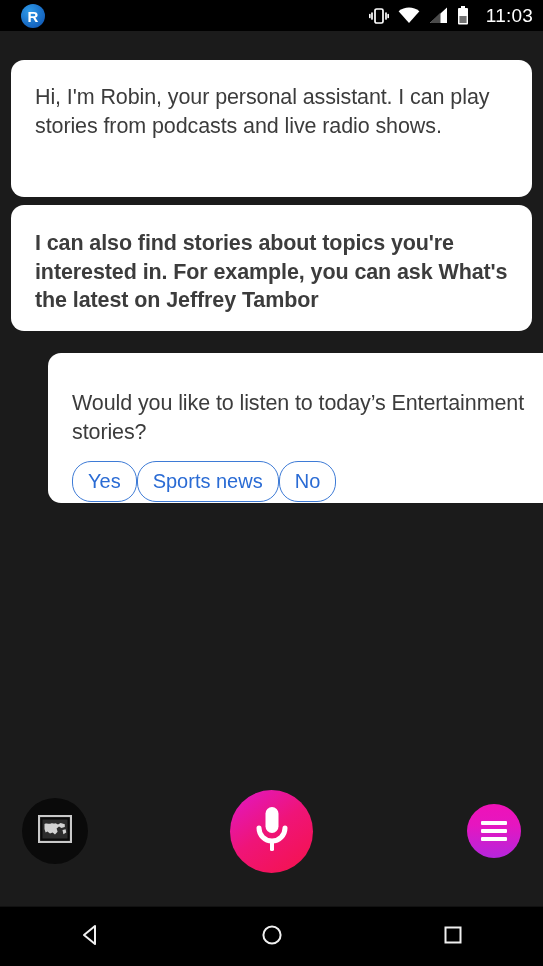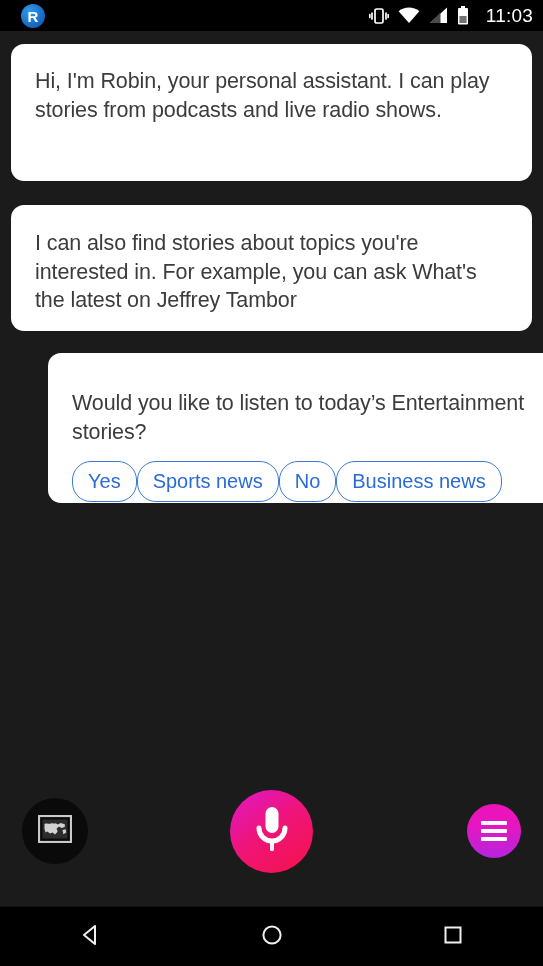--- a/index.html
+++ b/index.html
@@ -31,22 +31,22 @@
 
   
   .card{
     position:absolute; left:11px; width:521px;
     background:#fff; border-radius:13px;
   }
   .card-text{
     color:#3c3c3c; font-size:21.5px; line-height:28.5px;
     padding:0; letter-spacing:-0.1px;
   }
-  #card1{ top:44px; height:137px; padding:23px 24px 0 24px; }
-  #card2{ top:205px; height:126px; padding:24px 24px 12px 24px; }
+  #card1{ top:60px; height:137px; padding:23px 24px 0 24px; }
+  #card2{ top:205px; height:126px; padding:24px 24px 12px 24px;font-weight:bold; }
   #card3{ top:353px; height:150px; padding:36px 24px 0 24px;margin-left:37px; }
 
   .chips{ display:flex; margin-top:15px; }
   .chip{
     border:1px solid #3e7bd6; border-radius:19px;
     color:#2a6bd4; font-size:20px; line-height:1;
     padding:9px 15px 10px 15px; background:#fff;
     white-space:nowrap;
   }
 
@@ -131,21 +131,20 @@
   <div class="card" id="card2">
     <div class="card-text">I can also find stories about topics you're interested in. For example, you can ask What's the latest on Jeffrey Tambor</div>
   </div>
 
   <div class="card" id="card3">
     <div class="card-text">Would you like to listen to today’s Entertainment stories?</div>
     <div class="chips">
       <button class="chip">Yes</button>
       <button class="chip">Sports news</button>
       <button class="chip">No</button>
-      <button class="chip">Business news</button>
     </div>
   </div>
 
   <div class="world-btn">
     <span>
       <svg width="34" height="28" viewBox="0 0 34 28">
         <rect x="1" y="1" width="32" height="26" fill="none" stroke="#c9c9c9" stroke-width="2.2"></rect>
         <rect x="4.5" y="4.5" width="25" height="19" fill="#2c2c2c"></rect>
         <path d="M6.5 9 C9 7.6 11 9.4 13 8.4 C14.6 7.6 16 9 17.6 8.2 L20 9.6 L22.6 8 L26.8 9.2
                  L26.8 12 L23.4 13 L21 11.6 L18.6 13.4 L19.6 16.8 L17 19.4 L14.6 17.4 L12 18.6

